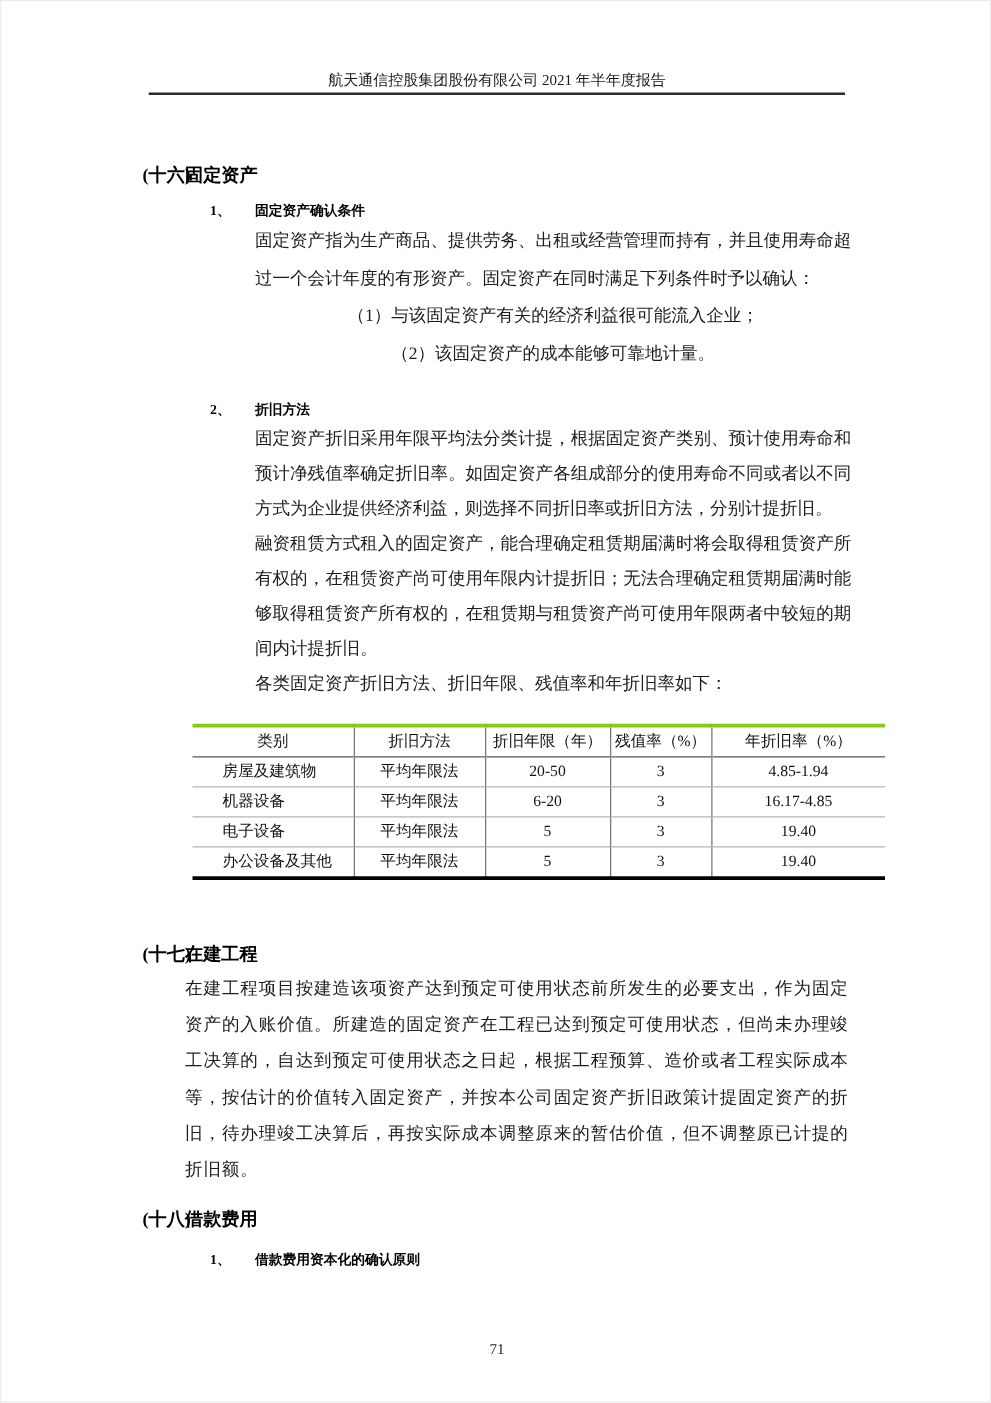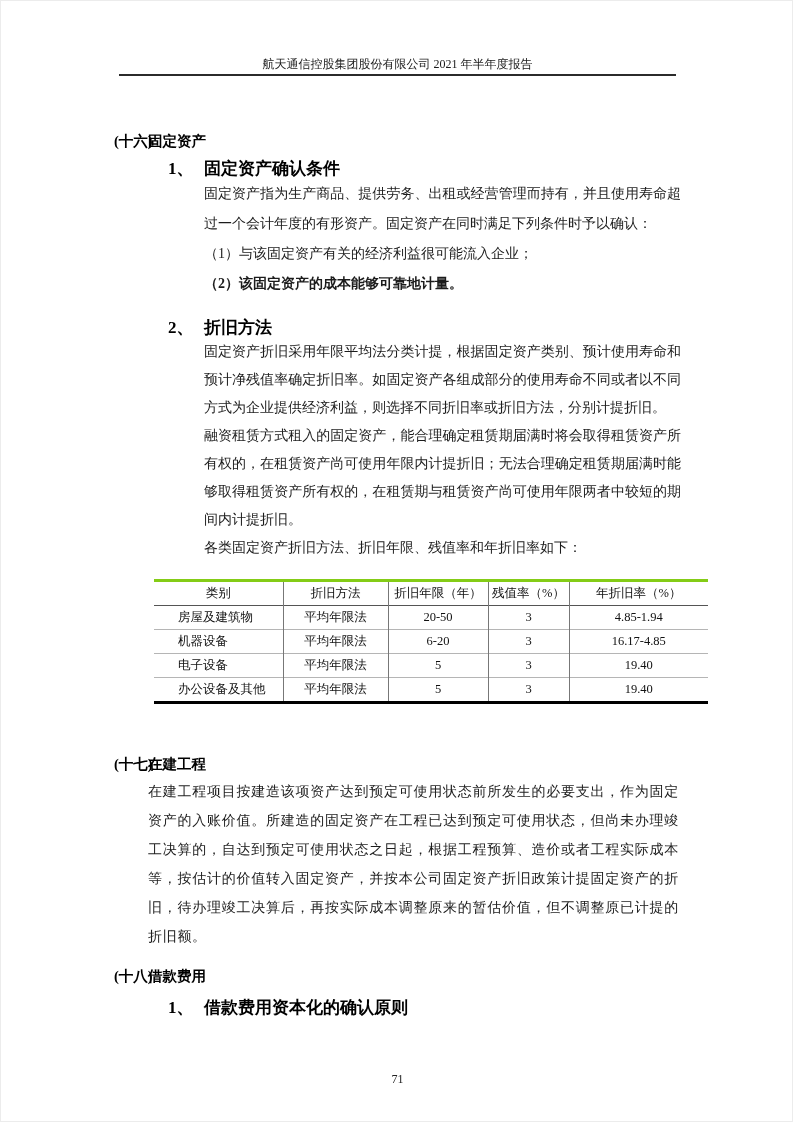--- a/index.html
+++ b/index.html
@@ -32,37 +32,37 @@
     font-weight: bold; font-size: 14.5px; line-height: 20px; color: #000;
     white-space: nowrap;
   }
   .sec-heading .sec-num { display: inline-block; width: 34px; }
   #sec16-heading { left: 113px; top: 130px; }
   #sec17-heading { left: 113px; top: 753px; }
   #sec18-heading { left: 113px; top: 965px; }
 
   
   .sub-heading {
-    font-weight: bold; font-size: 17px; line-height: 20px; color: #000;
+    font-weight: bold; font-size: 11px; line-height: 20px; color: #000;
     white-space: nowrap;
   }
   .sub-heading .sub-num { display: inline-block; width: 36px; }
   #sub1-heading  { left: 167px; top: 158px; }
   #sub2-heading  { left: 167px; top: 317px; }
   #sub18-heading { left: 167px; top: 997px; }
 
   
   .para {
     text-align: justify;
     font-size: 14px;
     color: #1c1c1c;
   }
   #sub1-body  { left: 203px; top: 178px; width: 477px; line-height: 30px; }
-  #sub1-item1 { left: 203px; top: 238px; width: 477px; line-height: 30px; text-align: left; }
-  #sub1-item2 { left: 203px; top: 268px; width: 477px; line-height: 30px; text-align: left; font-weight: bold; }
+  #sub1-item1 { left: 203px; top: 238px; width: 477px; line-height: 30px; text-align: center; }
+  #sub1-item2 { left: 203px; top: 268px; width: 477px; line-height: 30px; text-align: center; }
   #sub2-para1 { left: 203px; top: 337px; width: 477px; line-height: 28px; }
   #sub2-para2 { left: 203px; top: 421px; width: 477px; line-height: 28px; }
   #sub2-para3 { left: 203px; top: 533px; width: 477px; line-height: 28px; text-align: left; }
   #sec17-body { left: 147px; top: 776px; width: 531px; line-height: 29px; letter-spacing: 0.7px; }
 
   
   .dep-table {
     left: 153px; top: 578px;
   }
   table {

